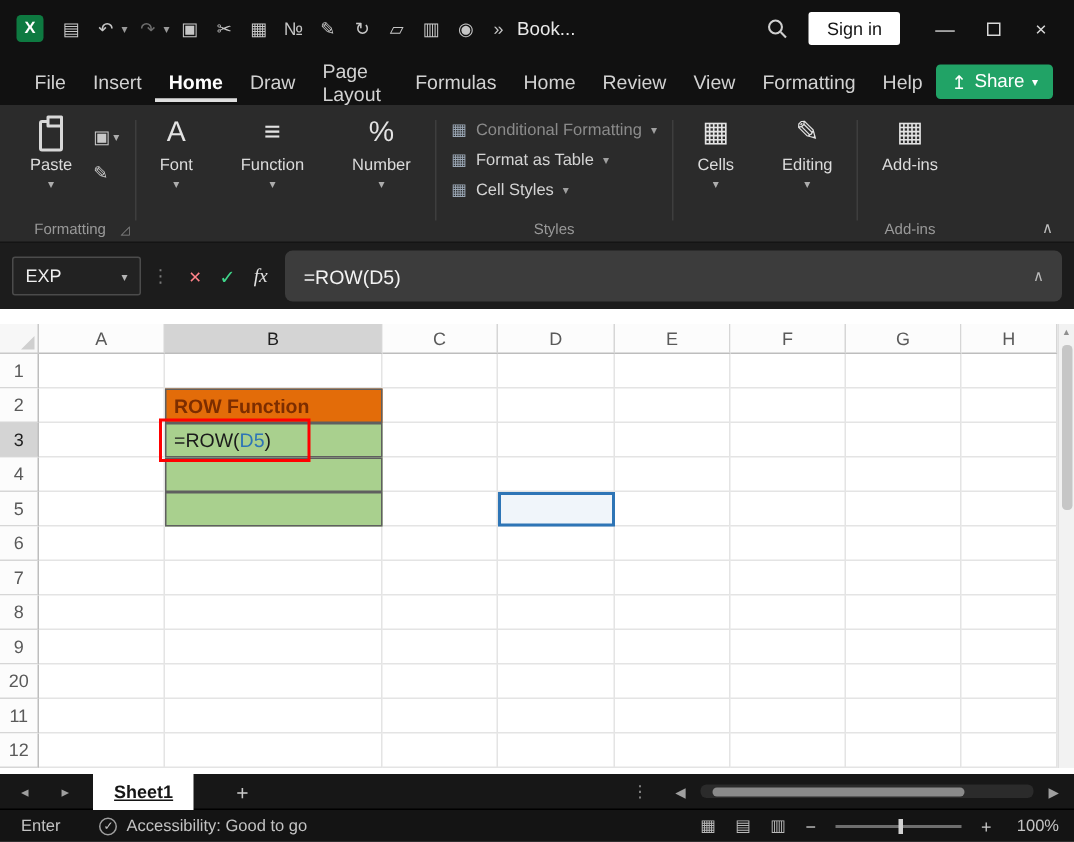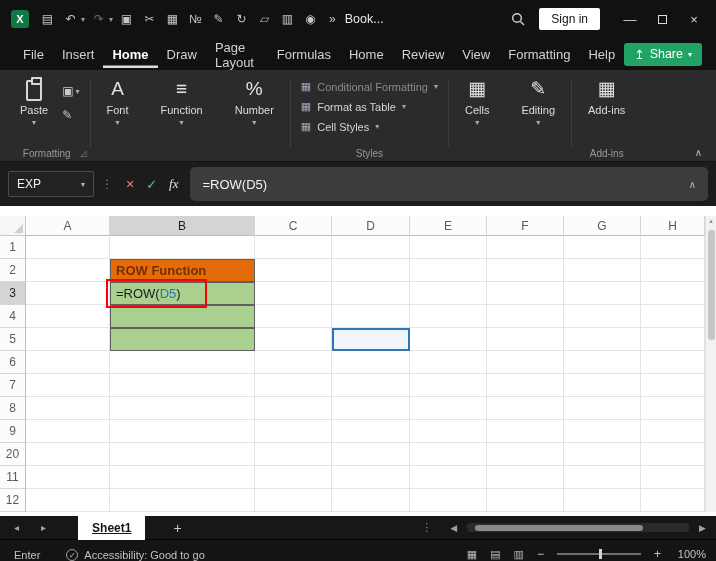--- a/index.html
+++ b/index.html
@@ -90,33 +90,33 @@
   .g-ref, .g-annot { pointer-events:none; }
   .vscroll { position:absolute; left:705px; top:10px; width:11px; height:296px;
     background:#f2f2f2; border-left:1px solid #e0e0e0; }
   .vs-up { position:absolute; top:1px; left:0; right:0; text-align:center; font-size:7px; color:#8f8f8f; }
   .vs-thumb { position:absolute; top:14px; left:2px; width:7px; height:110px; background:#c6c6c6; border-radius:3px; }
 
   
   .sheet-bar { position:absolute; top:516px; left:0; right:0; height:24px; background:#171717;
     display:flex; align-items:center; border-bottom:1px solid #000; }
   .sb-nav { color:#9f9f9f; font-size:10px; margin-left:14px; display:flex; gap:22px; }
-  .sheet-tab { margin-left:32px; height:24px; background:#fff; display:flex; align-items:center;
+  .sheet-tab { margin-left:16px; height:24px; background:#fff; display:flex; align-items:center;
     padding:0 14px; font-size:12px; font-weight:bold; color:#151515; }
   .sheet-tab span { text-decoration:underline; }
   .add-sheet { margin-left:28px; color:#c9c9c9; font-size:14px; }
   .sb-right { margin-left:auto; display:flex; align-items:center; gap:10px; margin-right:10px; }
   .sb-dots { color:#8f8f8f; font-size:11px; margin-right:8px; }
   .hs-arrow { color:#9f9f9f; font-size:9px; }
   .hscroll-track { width:222px; height:9px; background:#2b2b2b; border-radius:4px; position:relative; }
   .hscroll-thumb { position:absolute; left:8px; top:1.5px; width:168px; height:6px; background:#8a8a8a; border-radius:3px; }
 
   
   .status-bar { position:absolute; top:540px; left:0; right:0; height:21px; background:#141414;
-    display:flex; align-items:flex-end; padding:0 10px; color:#c3c3c3; font-size:11px; }
+    display:flex; align-items:center; padding:0 10px; color:#c3c3c3; font-size:11px; }
   .sb-mode { margin-left:4px; }
   .acc { display:flex; align-items:center; gap:6px; margin-left:26px; }
   .circle-check { width:12px; height:12px; border-radius:50%; border:1px solid #9f9f9f; font-size:8px;
     display:flex; align-items:center; justify-content:center; color:#c3c3c3; }
   .st-right { margin-left:auto; display:flex; align-items:center; gap:13px; }
   .view-icon { font-size:11px; color:#b9b9b9; }
   .zoom-minus, .zoom-plus { font-size:12px; color:#c9c9c9; }
   .zoom-track { width:84px; height:2px; background:#6e6e6e; position:relative; }
   .zoom-thumb { position:absolute; left:50%; top:-4px; width:3px; height:10px; background:#d2d2d2; }
   .zoom-label { min-width:32px; text-align:right; }

